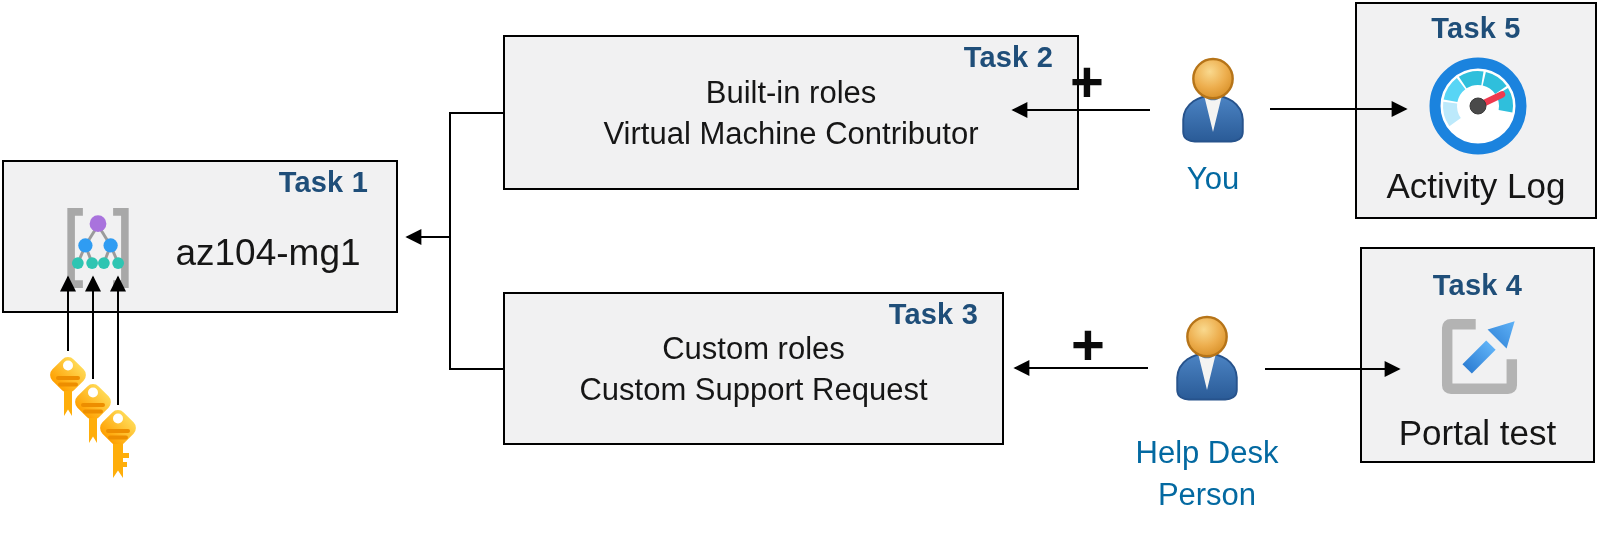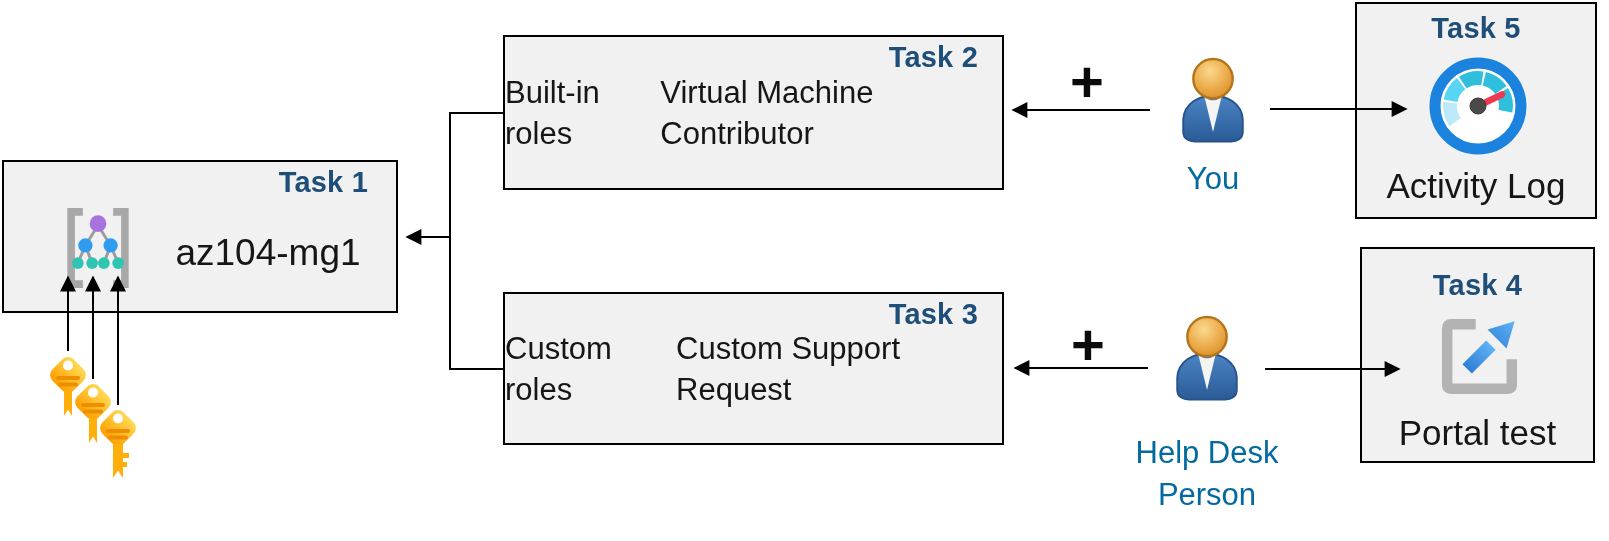--- a/index.html
+++ b/index.html
@@ -9,21 +9,21 @@
   }
   .box{
     position:absolute;background:#F1F1F2;border:2.5px solid #000;box-sizing:border-box;
   }
   .task-label{
     position:absolute;top:4px;right:24px;font-size:29px;font-weight:bold;color:#1F4E79;
     letter-spacing:0.2px;
   }
   .task-label.centered{left:0;right:0;text-align:center;top:8px;}
   .center-stack{
-    position:absolute;inset:0;display:flex;justify-content:center;
+    position:absolute;inset:0;display:flex;flex-direction:column;justify-content:center;
     align-items:center;font-size:31px;line-height:41px;color:#161616;
   }
   .caption{
     position:absolute;left:0;right:0;text-align:center;font-size:35px;color:#161616;
   }
   .mg-name{
     position:absolute;left:144px;right:8px;top:70px;text-align:center;font-size:37px;color:#161616;
   }
   .actor{position:absolute;text-align:center;}
   .actor-label{
@@ -81,21 +81,21 @@
       <circle cx="35" cy="47" r="8.5" fill="#2F9CF2"></circle>
       <circle cx="65" cy="47" r="8.5" fill="#2F9CF2"></circle>
       <circle cx="26" cy="68" r="7" fill="#2EC5B2"></circle>
       <circle cx="43" cy="68" r="7" fill="#2EC5B2"></circle>
       <circle cx="57" cy="68" r="7" fill="#2EC5B2"></circle>
       <circle cx="74" cy="68" r="7" fill="#2EC5B2"></circle>
     </svg>
     <div class="mg-name">az104-mg1</div>
   </div>
 
-  <div class="box z1" style="left:503px;top:35px;width:501px;height:155px;padding-left:32px;">
+  <div class="box z1" style="left:503px;top:35px;width:576px;height:155px;padding-left:32px;">
     <div class="task-label">Task 2</div>
     <div class="center-stack">
       <div>Built-in roles</div>
       <div>Virtual Machine Contributor</div>
     </div>
   </div>
 
   <div class="box z1" style="left:503px;top:292px;width:501px;height:153px;">
     <div class="task-label">Task 3</div>
     <div class="center-stack">

